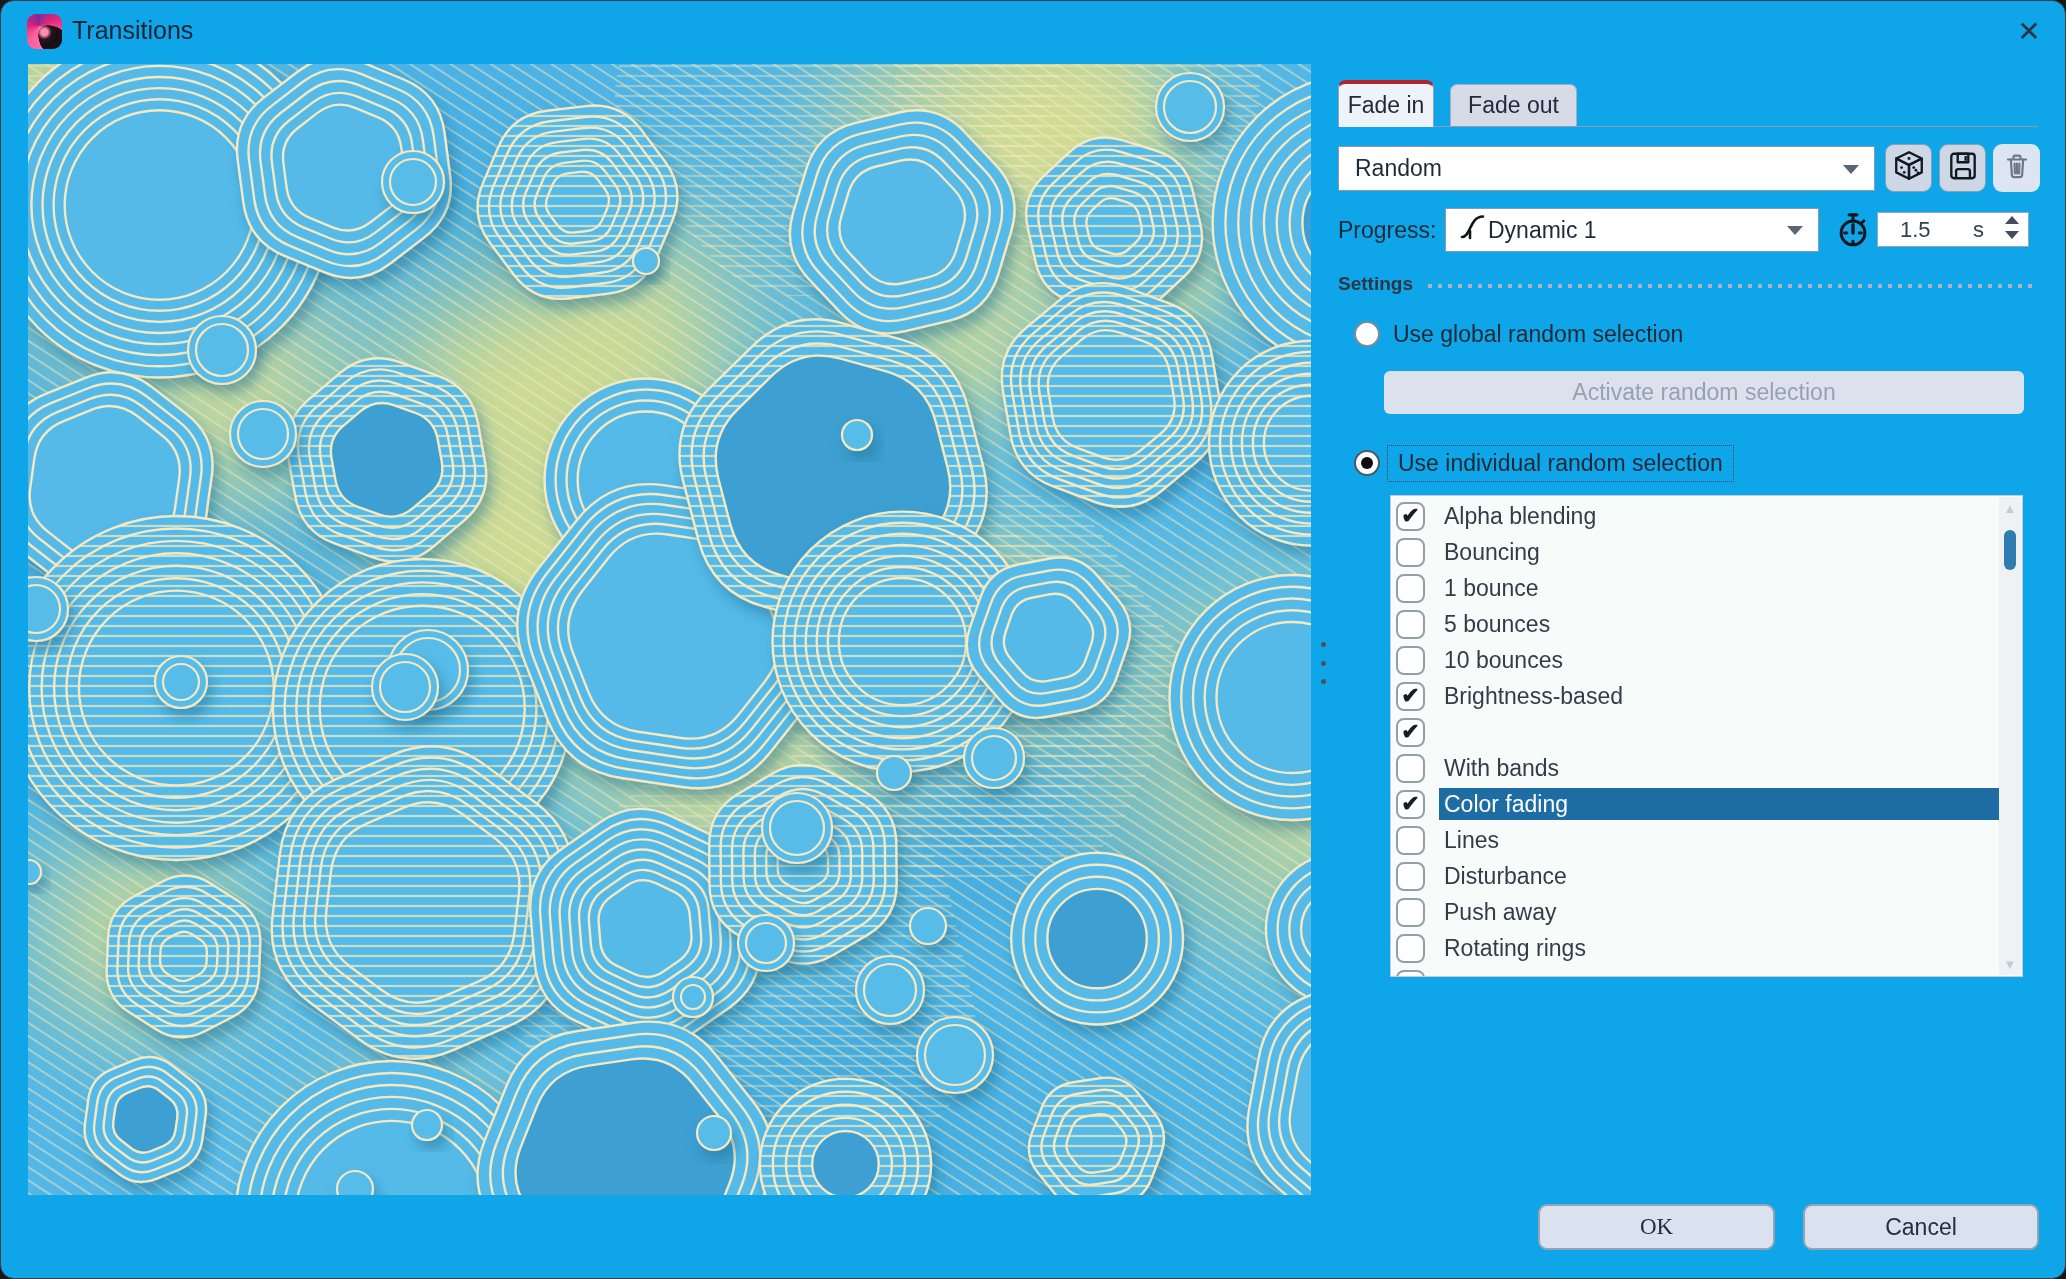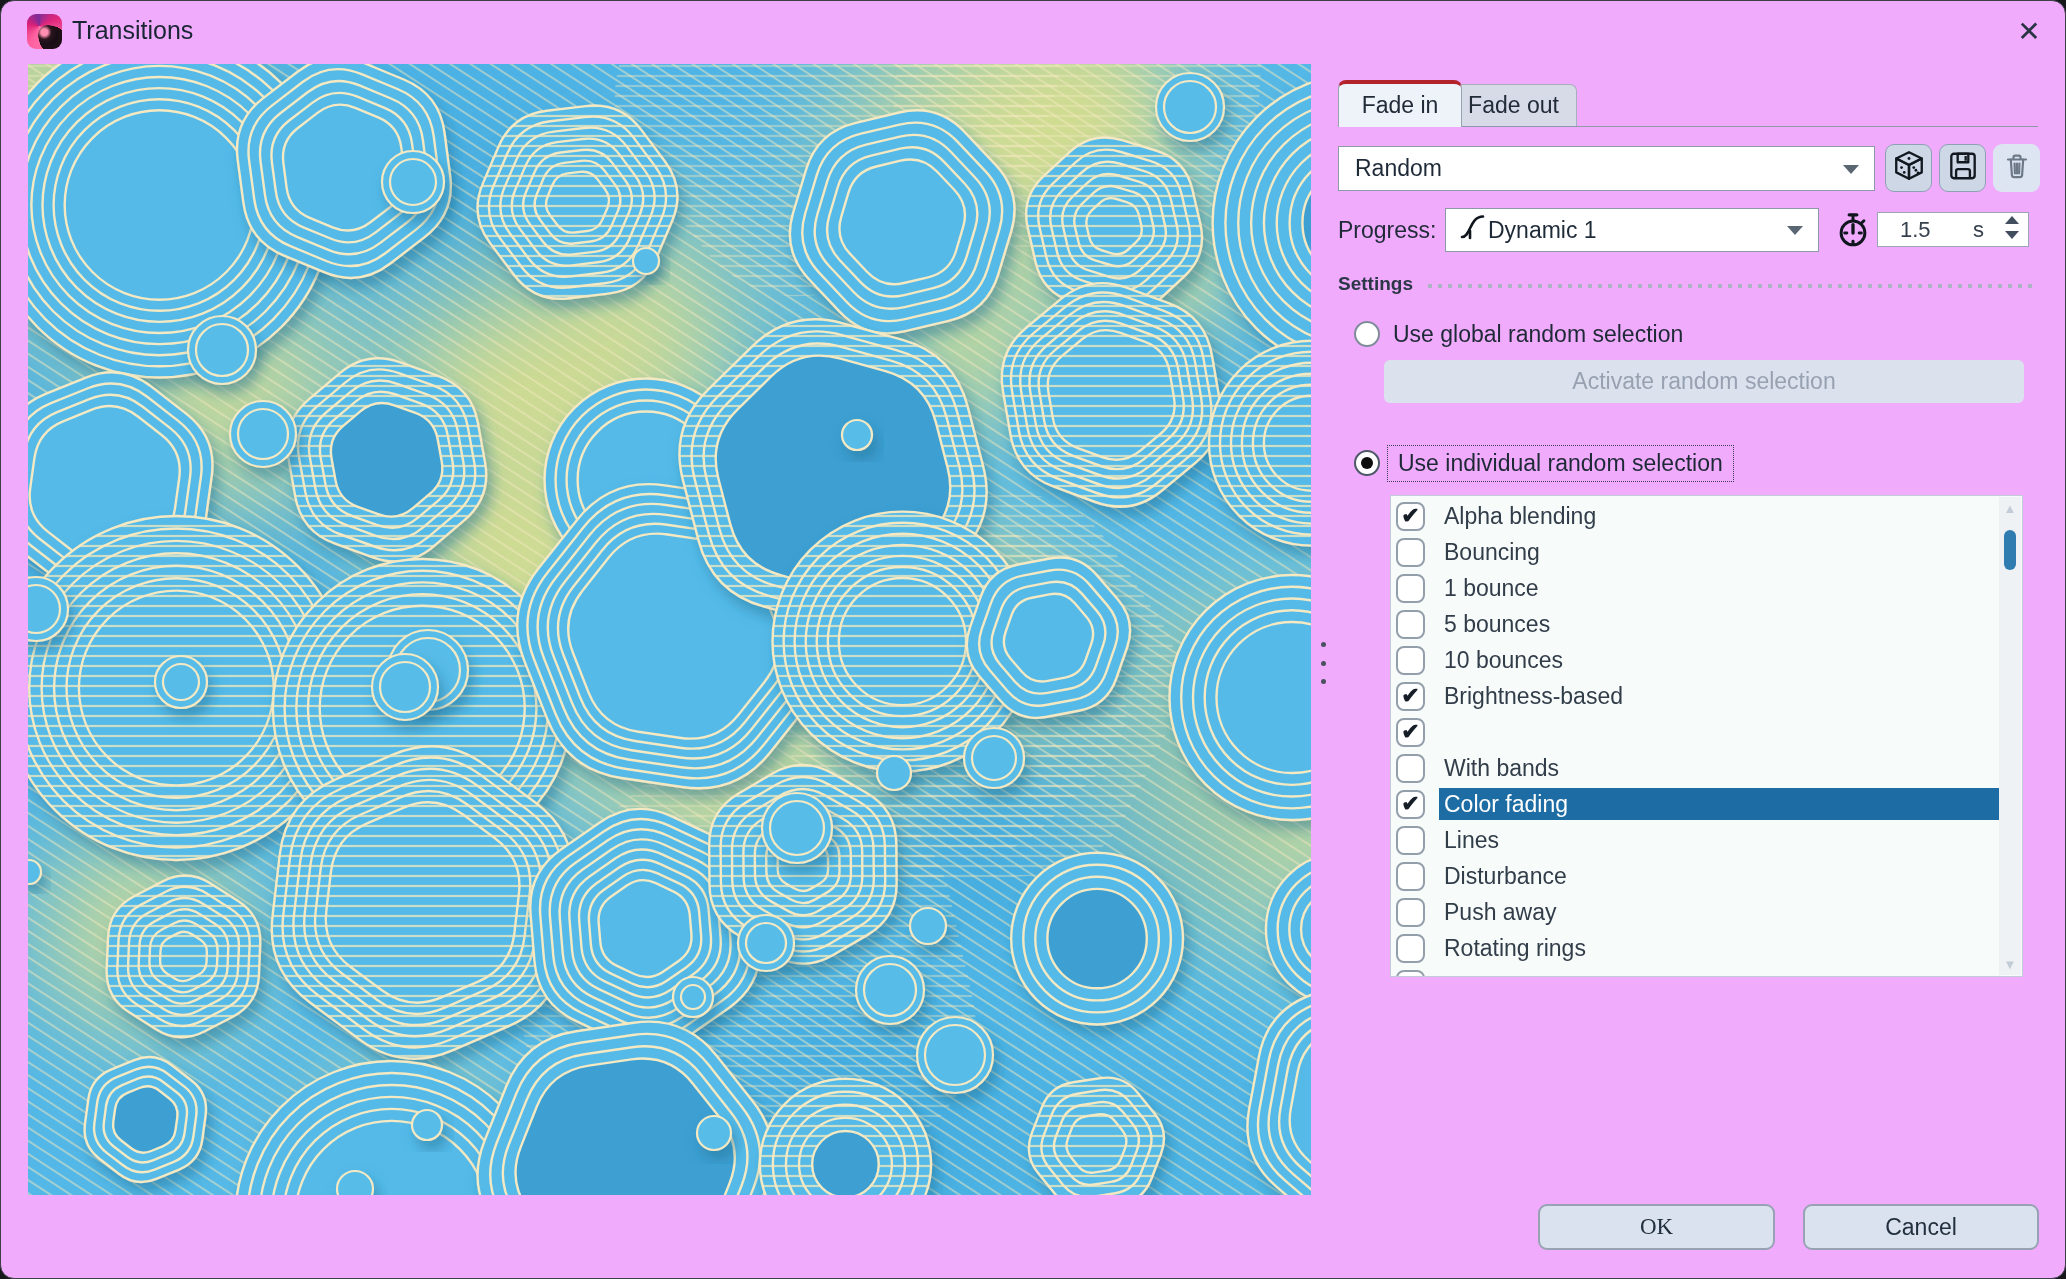--- a/index.html
+++ b/index.html
@@ -1,19 +1,19 @@
 <!DOCTYPE html>
 <html><head>
 <meta charset="utf-8">
 <style>
   html,body{margin:0;padding:0;background:#17181b;}
   *{box-sizing:border-box;}
   .window{
     position:relative;width:2066px;height:1279px;margin:0 auto;
-    background:#f0abfc;border:1px solid #3c4046;border-radius:14px;overflow:hidden;
+    background:#0ea5e9;border:1px solid #3c4046;border-radius:14px;overflow:hidden;
     font-family:"Liberation Sans",sans-serif;
   }
   
   .titlebar{position:absolute;left:0;top:0;width:100%;height:60px;}
   .app-icon{
     position:absolute;left:26px;top:13px;width:35px;height:35px;border-radius:9px;
     background:
       radial-gradient(circle at 72% 72%, #1c0f16 0 36%, rgba(28,15,22,0) 37%),
       conic-gradient(from 210deg at 35% 35%, #ff5f9e, #d91f77, #7c2d9c, #e0257c, #ff7ab0, #ff5f9e);
   }
@@ -39,21 +39,21 @@
     display:flex;flex-direction:column;align-items:center;justify-content:space-between;
   }
   .split i{width:5px;height:5px;border-radius:50%;background:#49525e;}
   
   .tab-underline{position:absolute;left:1337px;top:125px;width:700px;height:1px;background:#8e9aaa;z-index:1;}
   .tab{
     position:absolute;display:flex;align-items:center;justify-content:center;
     font-size:23px;color:#222b38;
   }
   .tab.active{
-    left:1337px;top:79px;width:124px;height:47px;z-index:2;
+    left:1337px;top:79px;width:96px;height:47px;z-index:2;
     background:#eef2f9;border:1px solid #97a3b3;border-bottom:none;
     border-top:4px solid var(--accent);border-radius:8px 8px 0 0;
   }
   .tab.inactive{
     left:1449px;top:83px;width:127px;height:42px;z-index:0;
     background:#d6dbe7;border:1px solid #a6afbd;border-bottom:none;border-radius:7px 7px 0 0;
   }
   
   .combo{
     position:absolute;background:#fff;border:1px solid #8c99a9;
@@ -96,21 +96,21 @@
   .radio.sel{border-color:#4c5866;}
   .radio.sel::after{content:"";position:absolute;inset:5px;border-radius:50%;background:#0d0d0d;}
   .radio-global{left:1353px;top:320px;}
   .radio-individual{left:1353px;top:449px;}
   .radio-label{position:absolute;font-size:23px;color:#1e2936;}
   .label-global{left:1392px;top:320px;height:26px;line-height:26px;}
   .label-individual{
     left:1386px;top:444px;padding:4px 10px;border:1px dotted #39434f;
   }
   .activate-btn{
-    position:absolute;left:1383px;top:359px;width:640px;height:43px;border-radius:6px;
+    position:absolute;left:1383px;top:370px;width:640px;height:43px;border-radius:6px;
     background:#dce2ed;color:#97a1b1;font-size:23px;
     display:flex;align-items:center;justify-content:center;
   }
   
   .list{
     position:absolute;left:1389px;top:494px;width:633px;height:482px;
     background:#f7fbf9;border:1px solid #c2cbd7;overflow:hidden;
   }
   .rows{position:absolute;left:0;top:2px;right:23px;bottom:0;overflow:hidden;}
   .lrow{display:flex;align-items:center;height:36px;padding-left:5px;}

